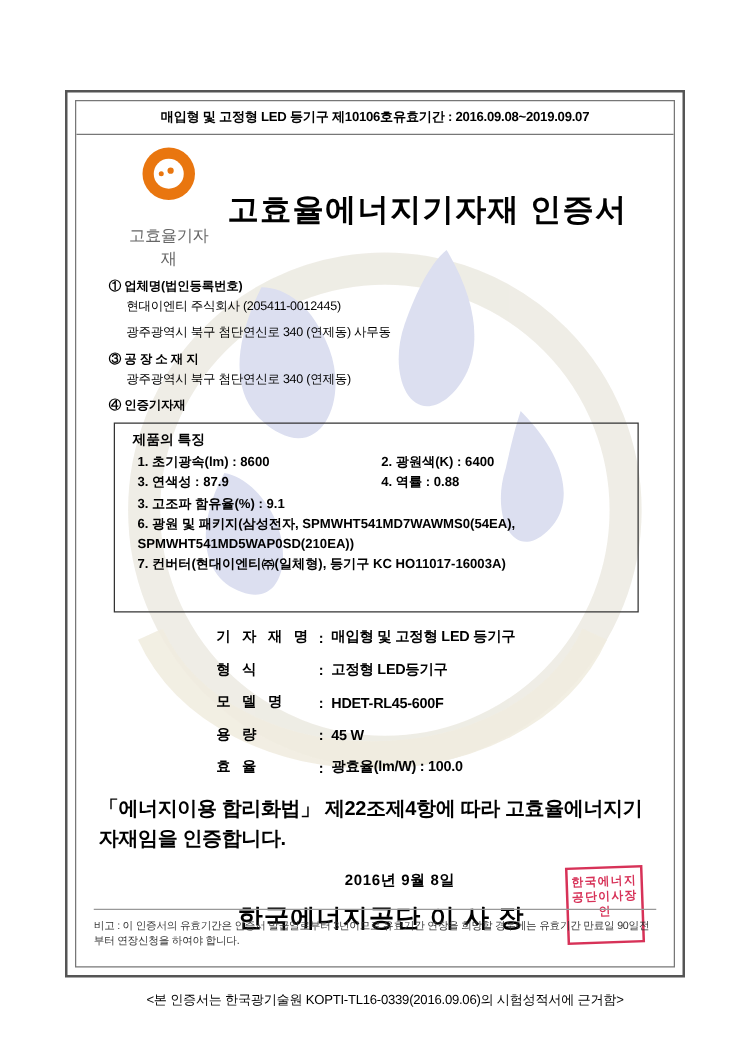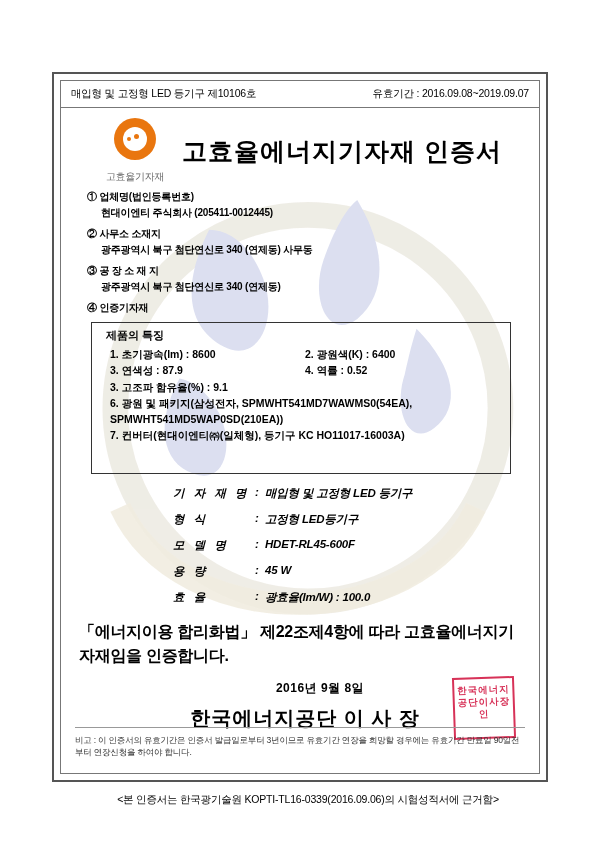--- a/index.html
+++ b/index.html
@@ -55,26 +55,26 @@
   .content {
     position: relative;
     z-index: 2;
     padding: 0;
     height: 100%;
     box-sizing: border-box;
   }
   
   .top-row {
     display: flex;
-    justify-content: space-between;
+    justify-content: center;
     align-items: center;
     border-bottom: 1px solid #777;
     padding: 6px 10px 6px 10px;
     font-size: 10.5px;
-    font-weight: normal;
+    font-weight: bold;
   }
   .top-row .left { letter-spacing: -0.2px; }
   .top-row .right { letter-spacing: -0.2px; }
 
   
   .title-block {
     display: flex;
     align-items: center;
     justify-content: center;
     padding: 10px 0 2px 0;
@@ -121,23 +121,23 @@
     position: absolute;
     left: 14px;
     top: 2px;
     width: 22px;
     height: 10px;
     border-top: 3px solid #e9760f;
     border-radius: 50%/100% 100% 0 0;
     transform: rotate(-12deg);
   }
   .logo-caption {
-    font-size: 10px;
+    font-size: 13px;
     color: #666;
-    margin-top: 10px;
+    margin-top: 20px;
     letter-spacing: -0.3px;
   }
   .cert-title {
     font-size: 25px;
     font-weight: bold;
     letter-spacing: 1px;
     white-space: nowrap;
   }
 
   
@@ -149,21 +149,21 @@
     margin-bottom: 7px;
   }
   .sec-head {
     font-weight: bold;
     letter-spacing: -0.2px;
   }
   .sec-body {
     padding-left: 14px;
     margin-top: 2px;
     letter-spacing: -0.2px;
-    font-weight: bold;
+    font-weight: normal;
   }
   .sec-head .num {
     font-weight: bold;
   }
 
   
   .product-box {
     margin: 2px 28px 0 30px;
     border: 1px solid #333;
     position: relative;
@@ -190,22 +190,21 @@
 
   
   .specs {
     margin: 12px 0 0 0;
     padding-left: 112px;
     font-size: 11.5px;
   }
   .spec-row {
     display: flex;
     margin-bottom: 11px;
-    align-items: flex-start;
-    font-style: italic;
+    align-items: flex-end;
   }
   .spec-label {
     width: 82px;
     font-weight: bold;
     letter-spacing: 3px;
     white-space: nowrap;
   }
   .spec-colon {
     width: 10px;
     font-weight: bold;
@@ -330,24 +329,20 @@
 
           <div class="sec">
             <div class="sec-head">
               <span class="num">①</span>
               <span>업체명(법인등록번호)</span>
             </div>
             <div class="sec-body">현대이엔티 주식회사 (205411-0012445)</div>
           </div>
 
           <div class="sec">
-            <div class="sec-head">
-              <span class="num">②</span>
-              <span>사무소 소재지</span>
-            </div>
             <div class="sec-body">광주광역시 북구 첨단연신로 340 (연제동) 사무동</div>
           </div>
 
           <div class="sec">
             <div class="sec-head">
               <span class="num">③</span>
               <span>공 장 소 재 지</span>
             </div>
             <div class="sec-body">광주광역시 북구 첨단연신로 340 (연제동)</div>
           </div>
@@ -363,21 +358,21 @@
 
         <div class="product-box">
           <div class="product-box-title">제품의 특징</div>
           <div class="product-lines">
             <div class="pl-row">
               <div class="pl-col">1. 초기광속(lm) : 8600</div>
               <div class="pl-col">2. 광원색(K) : 6400</div>
             </div>
             <div class="pl-row">
               <div class="pl-col">3. 연색성 : 87.9</div>
-              <div class="pl-col">4. 역률 : 0.52</div>
+              <div class="pl-col">4. 역률 : 0.88</div>
             </div>
             <div class="pl-row">
               <div class="pl-col">3. 고조파 함유율(%) : 9.1</div>
               <div class="pl-col"></div>
             </div>
             <div>6. 광원 및 패키지(삼성전자, SPMWHT541MD7WAWMS0(54EA),</div>
             <div>SPMWHT541MD5WAP0SD(210EA))</div>
             <div>7. 컨버터(현대이엔티㈜(일체형), 등기구 KC HO11017-16003A)</div>
           </div>
         </div>

